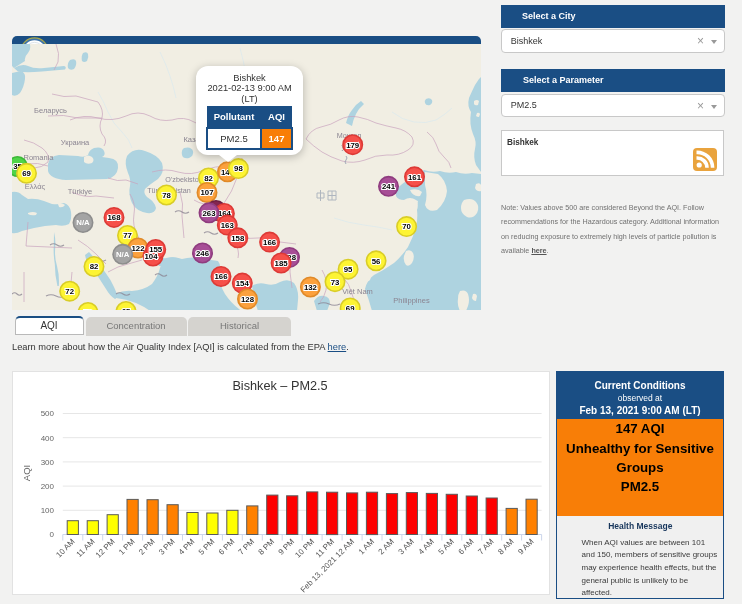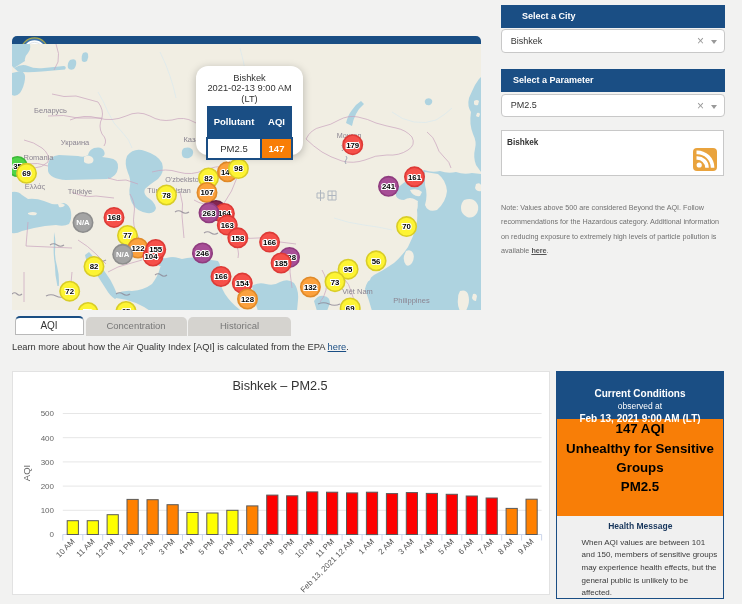--- a/index.html
+++ b/index.html
@@ -199,38 +199,38 @@
 <text x="76" y="271.3" font-size="7.8" font-weight="bold" text-anchor="middle" fill="#000" stroke="#ffffff" stroke-width="2.2" paint-order="stroke" font-family="Liberation Sans,sans-serif">72</text>
 </svg>
 
   <div class="abs" style="left:184px;top:22px;width:107px;height:89.5px;background:#fff;border-radius:12px;box-shadow:0 2px 8px rgba(0,0,0,0.25);"></div>
   <div class="abs" style="left:207px;top:111px;width:0;height:0;border-left:9px solid transparent;border-right:9px solid transparent;border-top:7px solid #fff;"></div>
   <div class="abs" style="left:184px;top:29.5px;width:107px;text-align:center;font-size:9.3px;color:#333;line-height:10.3px;">Bishkek<br>2021-02-13 9:00 AM<br>(LT)</div>
   <div class="abs" style="left:194px;top:62.5px;width:87px;height:38px;">
     <table style="border-collapse:collapse;width:87px;font-size:9.5px;text-align:center;">
       <tbody>
           <tr style="background:#1a4e84;color:#fff;font-weight:bold;">
-            <td style="width:55px;height:32px;">Pollutant</td>
+            <td style="width:55px;height:22px;">Pollutant</td>
             <td style="width:32px;">AQI</td>
           </tr>
       <tr>
             <td style="height:20.5px;background:#fff;border:2px solid #1a4e84;color:#333;">PM2.5</td>
             <td style="background:#f87e07;color:#fff;font-weight:bold;border:2px solid #1a4e84;">147</td>
           </tr>
     </tbody>
       </table>
   </div>
 </div>
 
 <div class="abs navybar" style="left:501px;top:5px;width:224px;height:22.5px;font-size:9px;line-height:22.5px;padding-left:21px;">Select a City</div>
 <div class="abs" style="left:501px;top:29px;width:224px;height:23.5px;background:#fff;border:1px solid #c8c8c8;border-radius:4px;font-size:9px;color:#333;line-height:22px;padding-left:8.7px;">Bishkek
   <span class="abs" style="right:20px;top:4px;color:#999;font-size:12px;line-height:14px;">×</span>
   <span class="abs" style="right:7px;top:10px;width:0;height:0;border-left:3.5px solid transparent;border-right:3.5px solid transparent;border-top:4.5px solid #999;"></span>
 </div>
-<div class="abs navybar" style="left:501px;top:69px;width:224px;height:22.5px;font-size:9px;line-height:22.5px;padding-left:12px;">Select a Parameter</div>
+<div class="abs navybar" style="left:501px;top:69px;width:224px;height:22.5px;font-size:9px;line-height:22.5px;padding-left:22px;">Select a Parameter</div>
 <div class="abs" style="left:501px;top:93.5px;width:224px;height:23px;background:#fff;border:1px solid #c8c8c8;border-radius:4px;font-size:9px;color:#333;line-height:21px;padding-left:8.7px;">PM2.5
   <span class="abs" style="right:20px;top:4px;color:#999;font-size:12px;line-height:14px;">×</span>
   <span class="abs" style="right:7px;top:10px;width:0;height:0;border-left:3.5px solid transparent;border-right:3.5px solid transparent;border-top:4.5px solid #999;"></span>
 </div>
 <div class="abs" style="left:501px;top:130px;width:223px;height:46px;background:#fff;border:1px solid #c8c8c8;">
   <div style="font-size:8.2px;font-weight:bold;color:#333;padding:6.5px 0 0 5px;">Bishkek</div>
   <svg class="abs" style="right:6px;bottom:4.5px;" width="24" height="23" viewBox="0 0 24 23">
     <rect x="0" y="0" width="24" height="23" rx="4" fill="#e9a33d"></rect>
     <circle cx="6.2" cy="17" r="2.6" fill="#fff"></circle>
     <path d="M3.5,8.2 a11.5,11.5 0 0 1 12.3,11.6 l-3.6,0 a8,8 0 0 0 -8.7,-8 Z" fill="#fff"></path>
@@ -330,21 +330,21 @@
 <rect x="473.1" y="126.0" width="11.2" height="36.5" fill="#fe0000" stroke="#5a5a5a" stroke-width="1"></rect>
 <text font-size="8" fill="#555" text-anchor="end" transform="translate(481.2,170) rotate(-45)" font-family="Liberation Sans,sans-serif">7 AM</text>
 <rect x="493.1" y="136.4" width="11.2" height="26.1" fill="#ff8000" stroke="#5a5a5a" stroke-width="1"></rect>
 <text font-size="8" fill="#555" text-anchor="end" transform="translate(501.2,170) rotate(-45)" font-family="Liberation Sans,sans-serif">8 AM</text>
 <rect x="513.0" y="127.2" width="11.2" height="35.3" fill="#ff8000" stroke="#5a5a5a" stroke-width="1"></rect>
 <text font-size="8" fill="#555" text-anchor="end" transform="translate(521.1,170) rotate(-45)" font-family="Liberation Sans,sans-serif">9 AM</text>
 </svg>
 </div>
 
 <div class="abs" style="left:556px;top:371px;width:168px;height:228px;border:1.5px solid #1a4e84;background:#f0f0f0;">
-  <div style="background:#1a4e84;color:#fff;text-align:center;height:47.3px;padding-top:16px;">
+  <div style="background:#1a4e84;color:#fff;text-align:center;height:47.3px;padding-top:8px;">
     <div style="font-size:10px;font-weight:bold;line-height:12.5px;">Current Conditions</div>
     <div style="font-size:8.5px;line-height:11px;">observed at</div>
     <div style="font-size:10px;font-weight:bold;line-height:13px;">Feb 13, 2021 9:00 AM (LT)</div>
   </div>
   <div style="background:#f87e07;color:#000000;text-align:center;height:97px;font-size:13.3px;font-weight:bold;line-height:19.3px;">147 AQI<br>Unhealthy for Sensitive<br>Groups<br>PM2.5</div>
   <div style="padding:5px 4px 0 4.5px;">
     <div style="font-size:8.5px;font-weight:bold;color:#17365c;text-align:center;">Health Message</div>
     <div style="font-size:8px;color:#3a3a3a;line-height:12.65px;margin-top:5.5px;margin-left:20px;">When AQI values are between 101 and 150, members of sensitive groups may experience health effects, but the general public is unlikely to be affected.</div>
   </div>
 </div>

